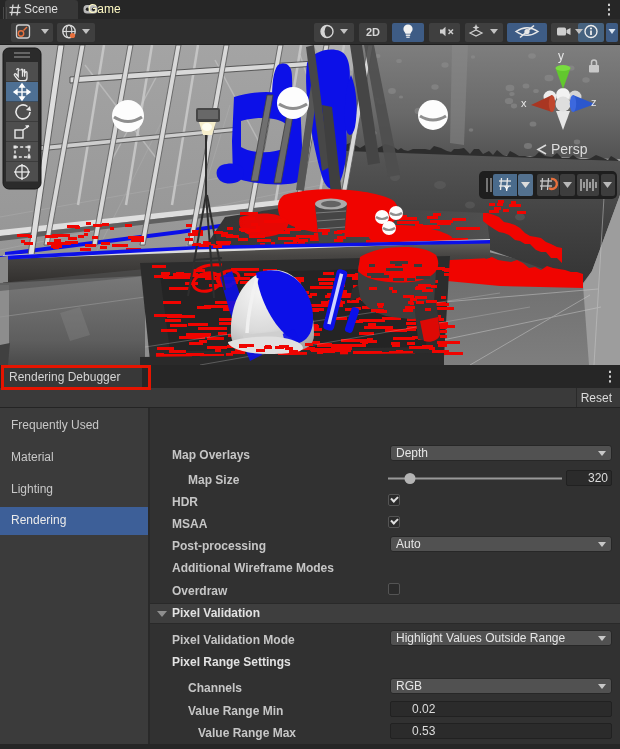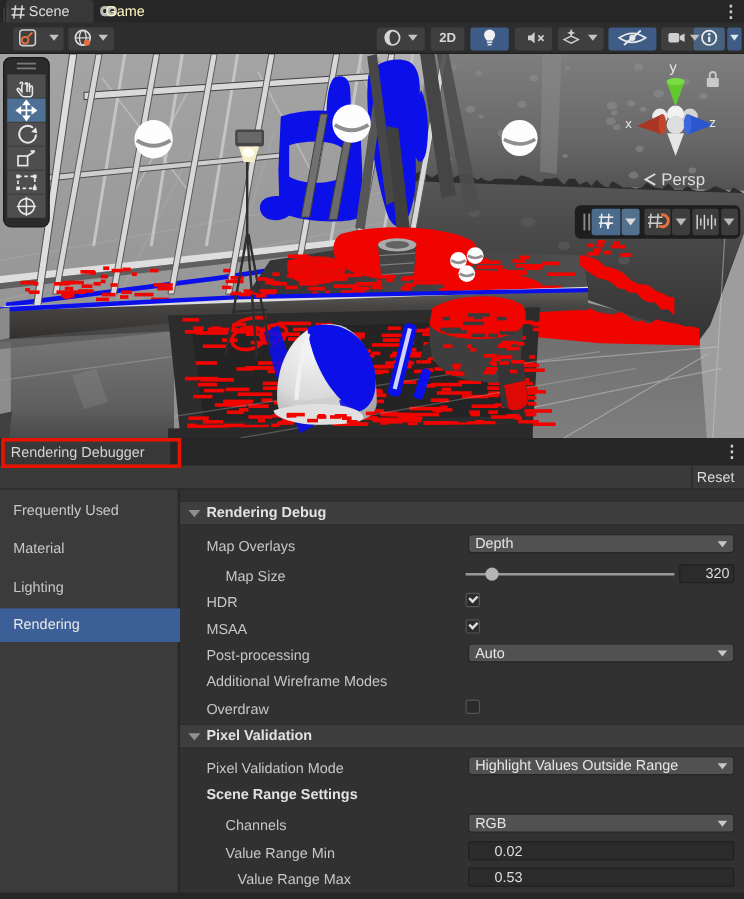--- a/index.html
+++ b/index.html
@@ -17,26 +17,26 @@
 
 #dwin{left:0;top:365px;width:620px;height:384px;background:#313131;}
 #dtabbar{left:0;top:0;width:620px;height:23px;background:#262626;}
 #dtab{left:2px;top:1px;width:140px;height:22px;background:#383838;color:#d4d4d4;font-size:12px;line-height:22px;padding-left:7px;box-sizing:border-box;}
 #redrect{left:1px;top:0px;width:150px;height:25px;border:3px solid #e51400;box-sizing:border-box;z-index:30;}
 #dtoolbar{left:0;top:23px;width:620px;height:20px;background:#3a3a3a;border-bottom:1px solid #242424;box-sizing:border-box;}
 #resetbtn{right:8px;top:1px;color:#dcdcdc;font-size:12px;line-height:18px;}
 #resetdiv{left:576px;top:0;width:1px;height:19px;background:#2a2a2a;}
 #sidebar{left:0;top:43px;width:150px;height:336px;background:#3b3b3b;border-right:2px solid #292929;box-sizing:border-box;}
 .sbitem{position:absolute;left:11px;color:#c8c8c8;font-size:12px;}
-#sbsel{left:0px;top:99px;width:148px;height:28px;background:#3d5f98;padding-left:21px;}
+#sbsel{left:0px;top:99px;width:148px;height:28px;background:#3d5f98;}
 #sbsel span{position:absolute;left:11px;top:6px;color:#eaeaea;font-size:12px;}
 #content{left:150px;top:43px;width:470px;height:336px;background:#313131;}
 #dfooter{left:0;top:379px;width:620px;height:5px;background:#262626;}
 .row{position:absolute;left:0;width:470px;height:22px;}
-.lbl{position:absolute;color:#c6c6c6;font-size:12px;top:3px;}
+.lbl{position:absolute;color:#c6c6c6;font-size:12px;top:3px;font-weight:bold;}
 .blbl{position:absolute;color:#e2e2e2;font-size:12px;font-weight:bold;top:3px;}
 .hdr{position:absolute;left:0;width:470px;height:19px;background:#3e3e3e;border-top:1px solid #292929;border-bottom:1px solid #292929;}
 .tri{position:absolute;left:7px;top:7px;width:0;height:0;border-left:5px solid transparent;border-right:5px solid transparent;border-top:6px solid #8f8f8f;}
 .dd{position:absolute;left:240px;width:222px;height:16px;background:#515151;border:1px solid #272727;border-radius:3px;box-sizing:border-box;color:#e6e6e6;font-size:12px;line-height:14px;padding-left:5px;}
 .dd:after{content:"";position:absolute;right:5px;top:5px;width:0;height:0;border-left:4px solid transparent;border-right:4px solid transparent;border-top:5px solid #c8c8c8;}
 .tf{position:absolute;left:240px;width:222px;height:16px;background:#2b2b2b;border:1px solid #212121;border-radius:2px;box-sizing:border-box;color:#dcdcdc;font-size:12px;line-height:14px;padding-left:21px;}
 .cb{position:absolute;left:238px;width:12px;height:12px;background:#2b2b2b;border:1px solid #545454;border-radius:2px;box-sizing:border-box;}
 .cb.chk:after{content:"";position:absolute;left:2px;top:1px;width:5px;height:3px;border-left:2px solid #dfdfdf;border-bottom:2px solid #dfdfdf;transform:rotate(-45deg);}
 </style></head><body>
 <div id="root">
@@ -907,24 +907,20 @@
       </div>
     <div class="abs" id="sidebar">
       <div class="sbitem" style="top:10px;">Frequently Used</div>
       <div class="sbitem" style="top:42px;">Material</div>
       <div class="sbitem" style="top:74px;">Lighting</div>
       <div class="abs" id="sbsel">
           <span>Rendering</span>
         </div>
     </div>
     <div class="abs" id="content">
-      <div class="hdr" style="top:9px;">
-          <div class="tri"></div>
-          <div class="blbl" style="left:22px;top:2px;">Rendering Debug</div>
-        </div>
       <div class="row" style="top:37px;">
           <div class="lbl" style="left:22px;">Map Overlays</div>
           <div class="dd" style="top:0px;">Depth</div>
         </div>
       <div class="row" style="top:62px;">
         <div class="lbl" style="left:38px;">Map Size</div>
         <svg class="abs" style="left:232px;top:0" width="186" height="16">
             <line x1="6" y1="8.5" x2="180" y2="8.5" stroke="#999999" stroke-width="2"></line>
             <circle cx="28" cy="8.5" r="5.5" fill="#b4b4b4"></circle>
           </svg>
@@ -951,21 +947,21 @@
         </div>
       <div class="hdr" style="top:195px;">
           <div class="tri"></div>
           <div class="blbl" style="left:22px;top:2px;">Pixel Validation</div>
         </div>
       <div class="row" style="top:222px;">
           <div class="lbl" style="left:22px;">Pixel Validation Mode</div>
           <div class="dd" style="top:0px;">Highlight Values Outside Range</div>
         </div>
       <div class="row" style="top:247px;">
-          <div class="blbl" style="left:22px;top:0px;">Scene Range Settings</div>
+          <div class="blbl" style="left:22px;top:0px;">Pixel Range Settings</div>
         </div>
       <div class="row" style="top:270px;">
           <div class="lbl" style="left:38px;">Channels</div>
           <div class="dd" style="top:0px;">RGB</div>
         </div>
       <div class="row" style="top:293px;">
           <div class="lbl" style="left:38px;">Value Range Min</div>
           <div class="tf" style="top:0px;">0.02</div>
         </div>
       <div class="row" style="top:315px;">

